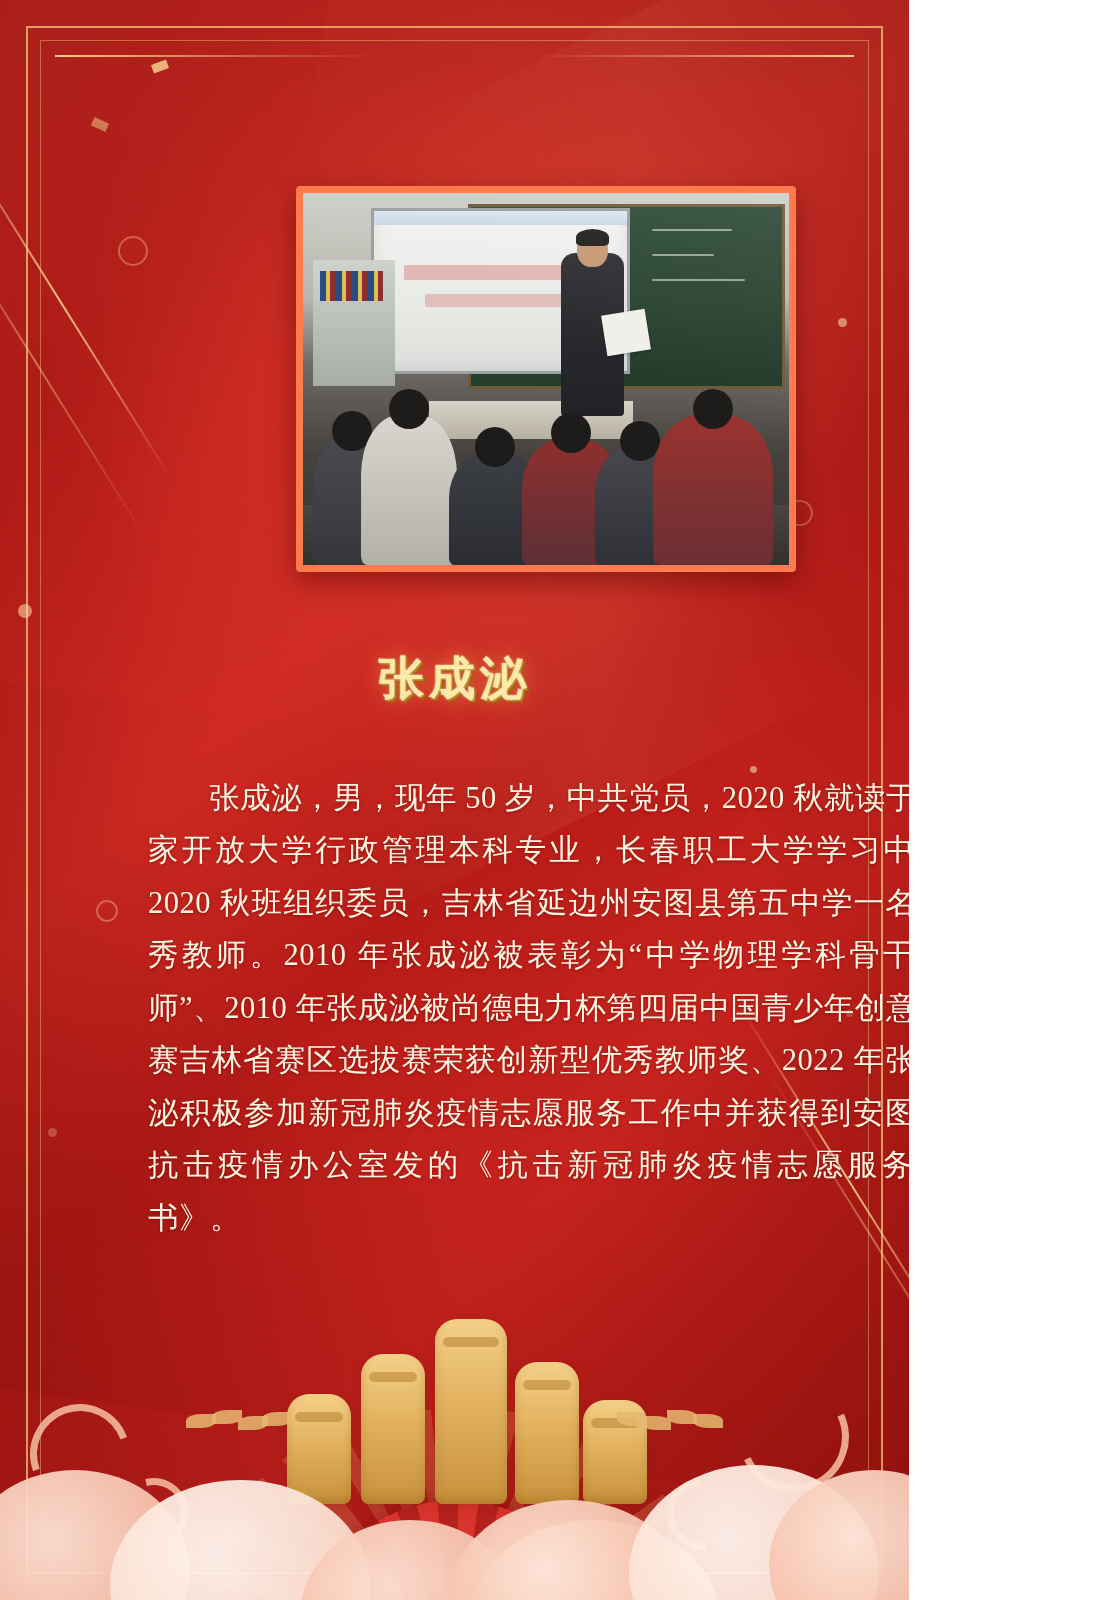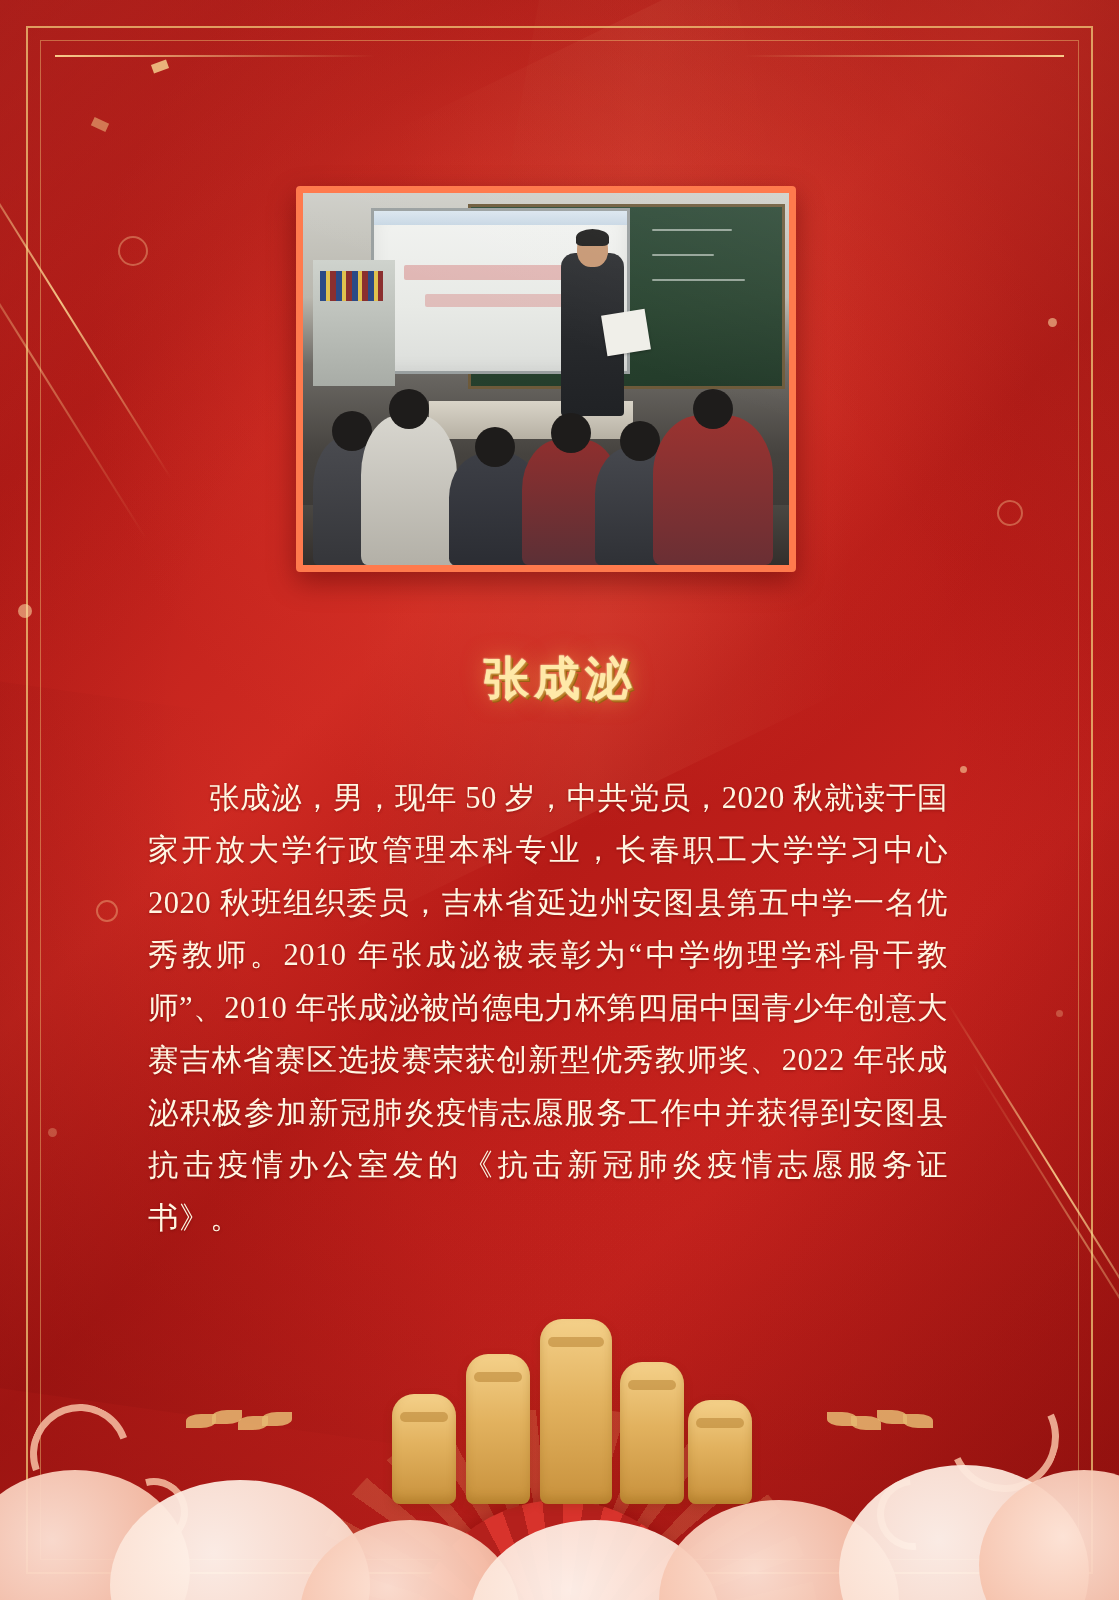--- a/index.html
+++ b/index.html
@@ -5,21 +5,21 @@
   html, body {
     margin: 0;
     padding: 0;
     background: #ffffff;
   }
   body {
     font-family: "Liberation Sans", sans-serif;
   }
   #poster {
     position: relative;
-    width: 1119px;
+    width: 909px;
     height: 1600px;
     overflow: hidden;
     background:
       radial-gradient(ellipse 70% 50% at 50% 22%, rgba(214,52,40,0.95) 0%, rgba(190,32,28,0.0) 60%),
       linear-gradient(135deg, #c31f1c 0%, #b81c18 18%, #cf2a22 38%, #b61b17 52%, #c8231e 70%, #a81612 100%);
   }
   
   .facet {
     position: absolute;
     pointer-events: none;

